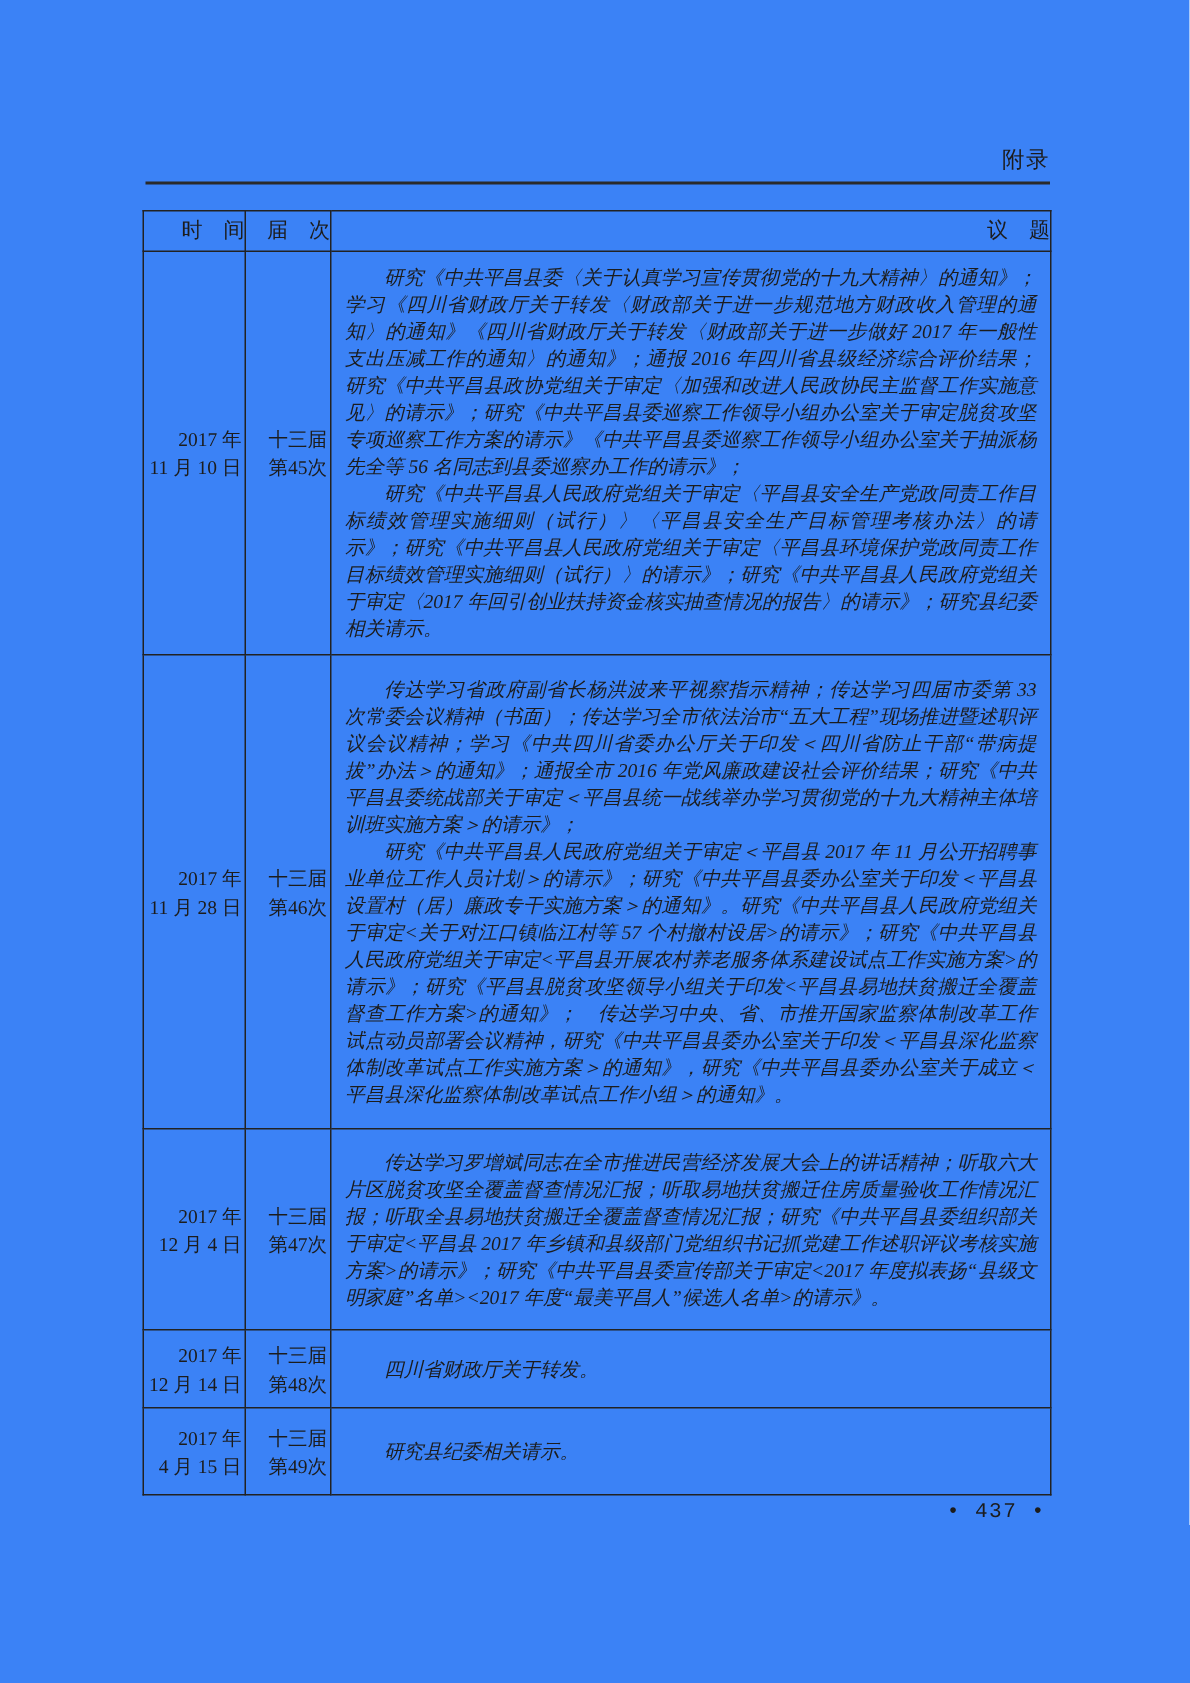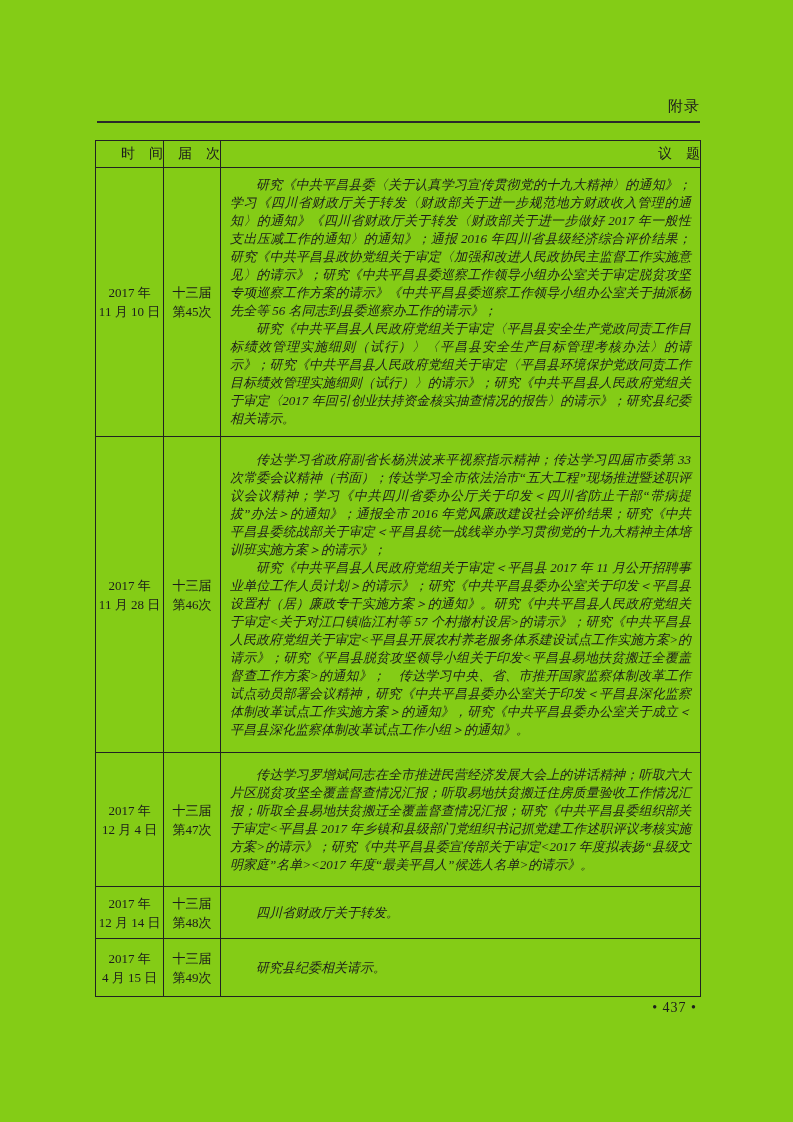--- a/index.html
+++ b/index.html
@@ -1,20 +1,20 @@
 <!DOCTYPE html>
 <html><head>
 <meta charset="utf-8">
 <style>
   html, body { margin: 0; padding: 0; background: #ffffff; }
   .page {
     position: relative;
     width: 793px;
     height: 1122px;
-    background: #84cc16;
+    background: #3b82f6;
     font-family: "Liberation Serif", "DejaVu Serif", serif;
     color: #1c1c1c;
     overflow: hidden;
   }
   .header-label {
     position: absolute;
     top: 97px;
     left: 97px;
     width: 603px;
     text-align: right;
@@ -46,21 +46,21 @@
     vertical-align: middle;
     box-sizing: border-box;
   }
   .meeting-table th {
     height: 27px;
     font-size: 14px;
     text-align: right;
     padding: 0;
   }
   .cell-center {
-    text-align: center;
+    text-align: right;
     font-size: 13px;
     line-height: 19px;
     padding: 2px;
   }
   .cell-topic {
     font-size: 13px;
     line-height: 18px;
     text-align: justify;
     padding: 8px 9px;
   }
@@ -75,20 +75,21 @@
   .r4 { height: 52px; }
   .r5 { height: 58px; }
   .page-number {
     position: absolute;
     top: 1000px;
     left: 97px;
     width: 600px;
     text-align: right;
     font-size: 14px;
     letter-spacing: 1px;
+    font-family: Liberation Mono, monospace;
   }
 </style>
 </head>
 <body>
 
 <div class="page">
 
   <div class="header-label">附录</div>
   <div class="header-rule"></div>
 

